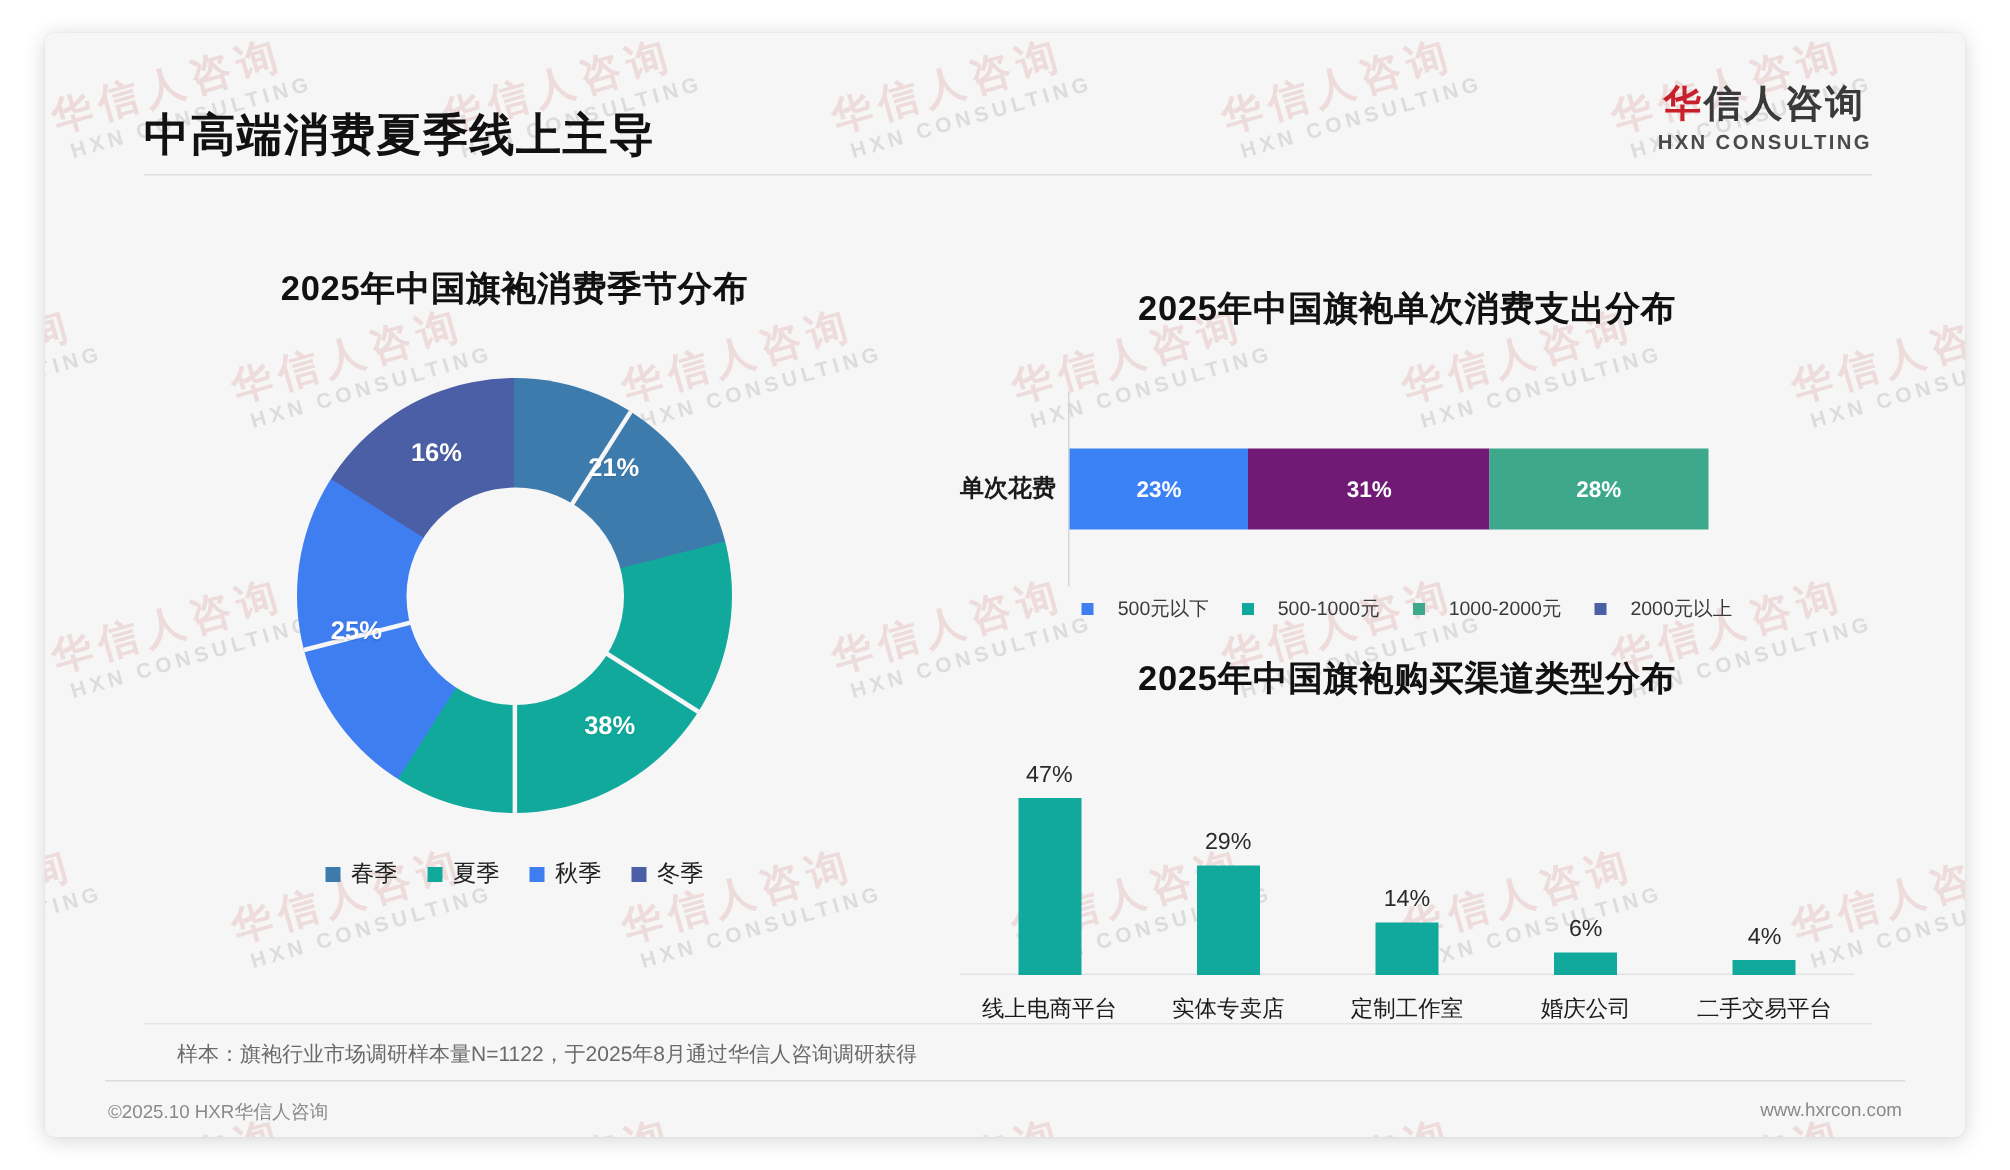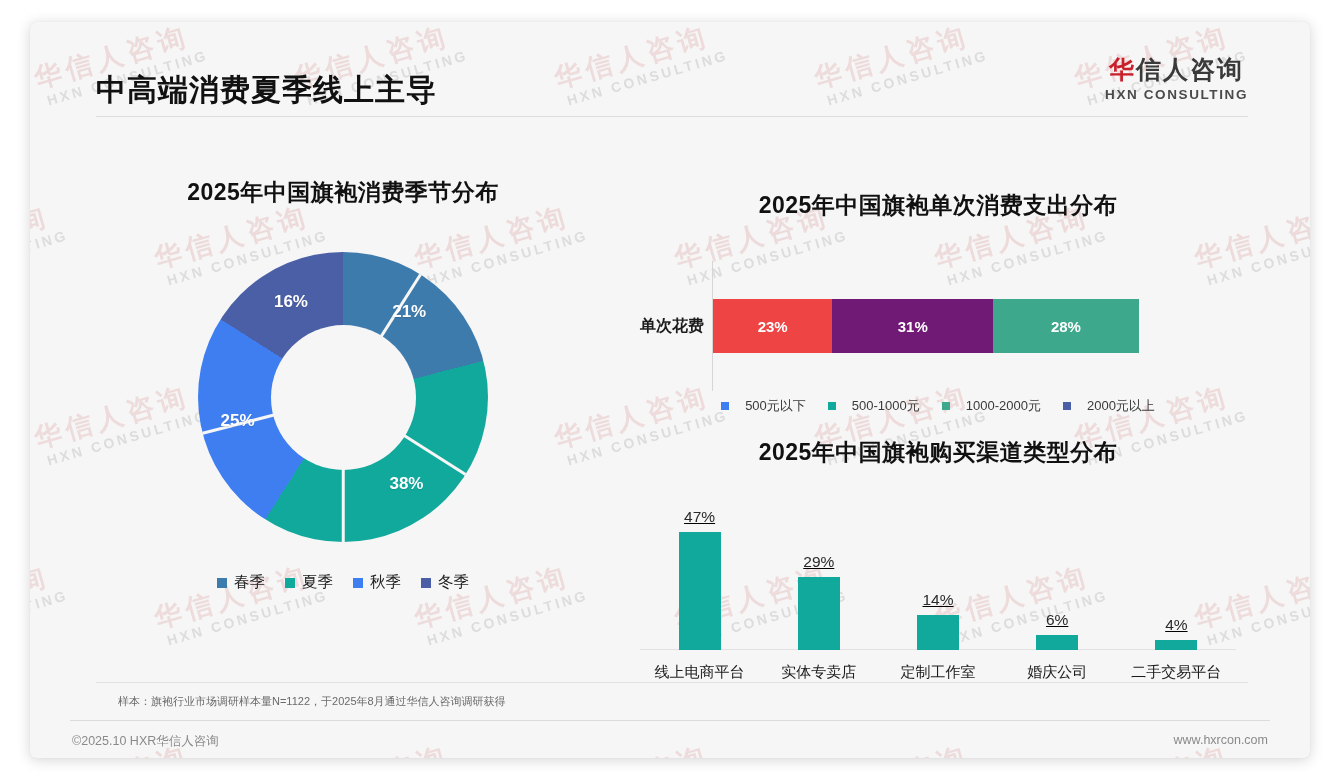--- a/index.html
+++ b/index.html
@@ -254,21 +254,20 @@
   }
   .col-panel .panel-title { margin-top: 15px; }
 
   .col-plot {
     position: relative;
     margin: 26px 32px 0 32px;
     height: 190px;
     display: flex;
     align-items: flex-end;
     justify-content: space-around;
-    text-decoration: underline;
   }
   .col-baseline {
     position: absolute;
     left: 0; right: 0;
     bottom: 34px;
     height: 1px;
     background: #e2e2e2;
   }
   .col-item {
     position: relative;
@@ -306,21 +305,21 @@
     top: 660px;
     width: 1152px;
     height: 1px;
     background: #e3e3e3;
     z-index: 3;
   }
   .footnote {
     position: absolute;
     left: 88px;
     top: 672px;
-    font-size: 11px;
+    font-size: 14px;
     color: #6a6a6a;
     z-index: 3;
   }
   .footer-rule {
     position: absolute;
     left: 40px;
     top: 698px;
     width: 1200px;
     height: 1px;
     background: #dcdcdc;
@@ -504,21 +503,21 @@
         </div>
       </div>
   </div>
 
   <div class="stack-panel">
     <div class="panel-title">2025年中国旗袍单次消费支出分布</div>
     <div class="stack-plot">
       <div class="stack-cat">单次花费</div>
       <div class="stack-axis"></div>
       <div class="stack-bar" id="stack-bar">
-          <div class="stack-seg" style="background: #ef4444; width: 23%;">23%</div>
+          <div class="stack-seg" style="background: #3b82f6; width: 23%;">23%</div>
           <div class="stack-seg" style="background: #701a75; width: 31%;">31%</div>
           <div class="stack-seg" style="background: rgb(61, 168, 140); width: 28%;">28%</div>
         </div>
     </div>
     <div class="legend-sm" id="spend-legend">
         <div class="legend-item">
           <span class="legend-swatch" style="background: rgb(62, 126, 240);"></span>
           <span>500元以下</span>
         </div>
         <div class="legend-item">

